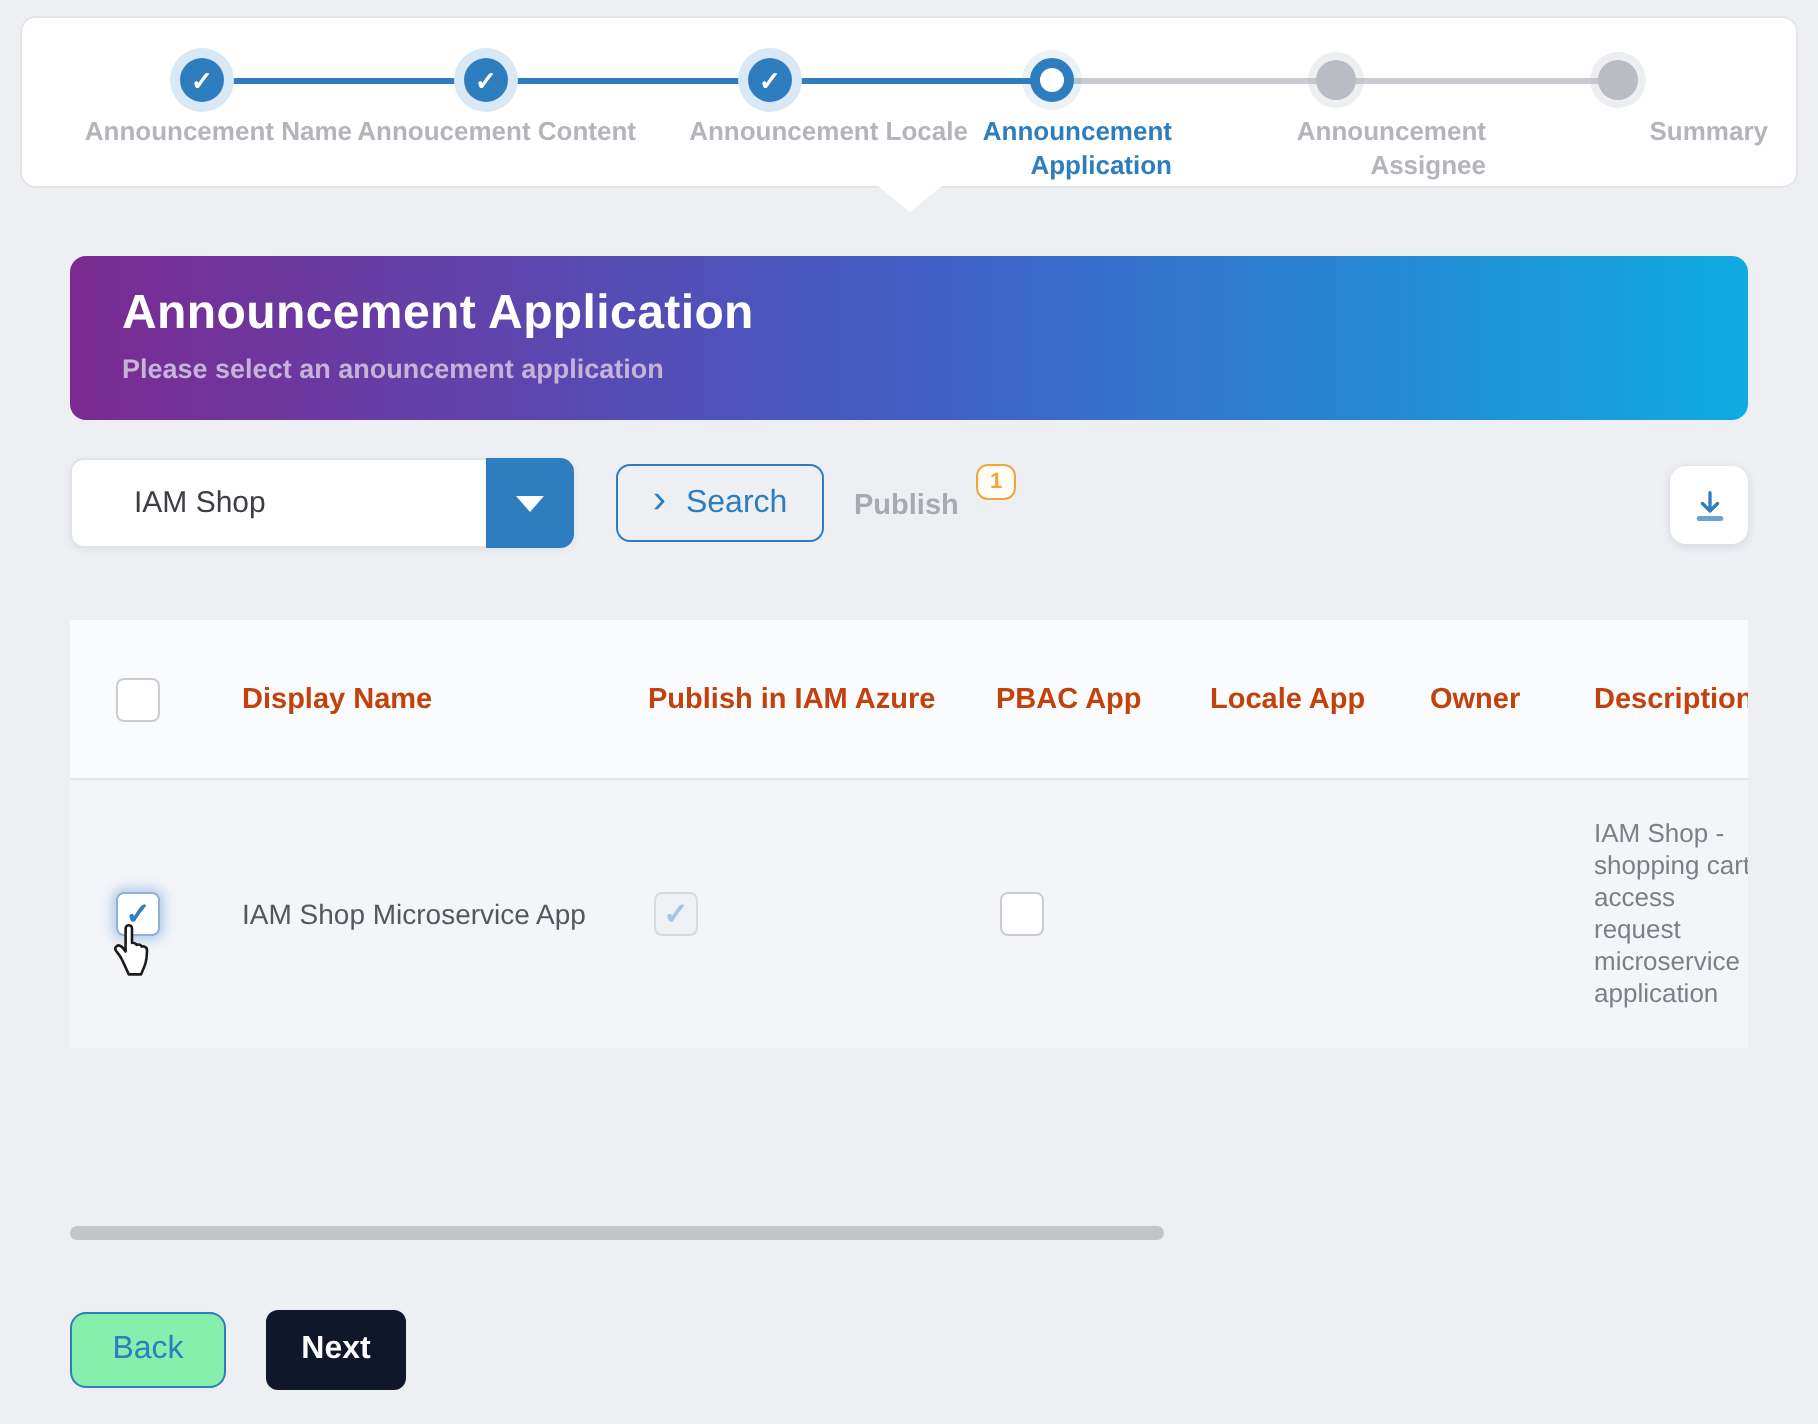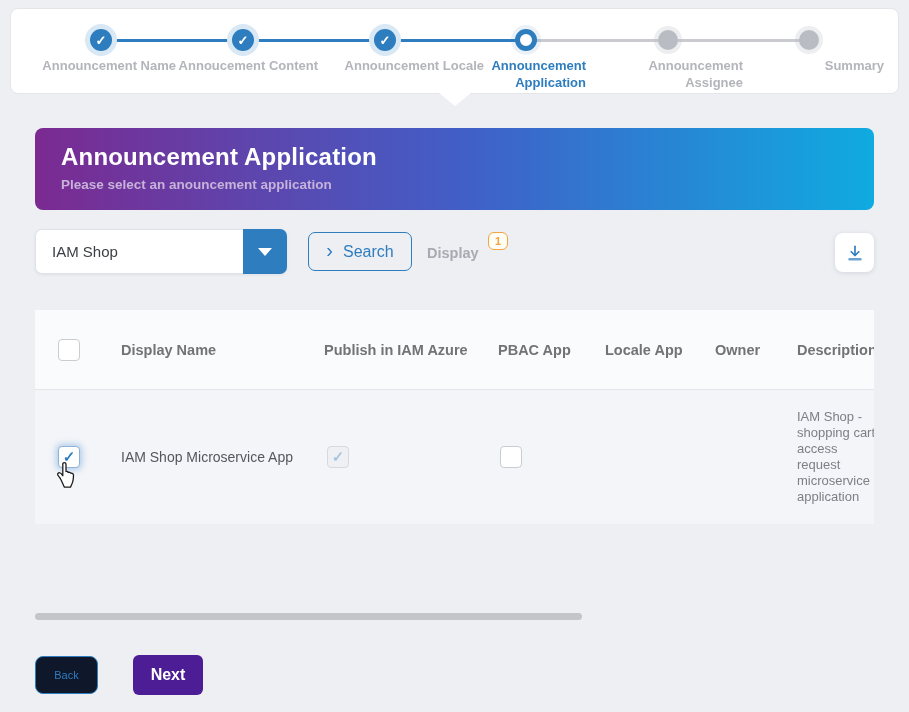--- a/index.html
+++ b/index.html
@@ -27,21 +27,21 @@
   
   .banner{position:absolute;left:35px;top:128px;width:839px;height:82px;border-radius:8px;
     background:linear-gradient(90deg,#7b2a91 0%,#4060c8 52%,#0fabe0 100%);box-sizing:border-box;padding:15px 26px;}
   .banner-title{color:#fff;font-size:24px;font-weight:700;letter-spacing:.2px;}
   .banner-subtitle{color:#c7b2da;font-size:13.5px;font-weight:600;margin-top:6px;}
 
   
   .select{position:absolute;left:35px;top:229px;width:252px;height:45px;background:#fff;
     border:1px solid #dfe2e6;border-radius:7px;box-sizing:border-box;display:flex;align-items:center;
     box-shadow:0 1px 3px rgba(40,60,90,.08);}
-  .select-value{flex:1;padding-left:16px;font-size:15px;color:#3c3e44;}
+  .select-value{flex:1;padding-left:31px;font-size:15px;color:#3c3e44;}
   .select-btn{width:44px;height:45px;margin:-1px -1px -1px 0;background:#2e7dbf;border-radius:0 7px 7px 0;
     display:flex;align-items:center;justify-content:center;}
   .caret{width:0;height:0;border-left:7px solid transparent;border-right:7px solid transparent;
     border-top:8px solid #fff;}
   .search-btn{position:absolute;left:308px;top:232px;width:104px;height:39px;background:transparent;
     border:1px solid #2e7dbf;border-radius:7px;color:#2e7dbf;font-size:16px;font-family:inherit;
     display:flex;align-items:center;justify-content:center;gap:10px;cursor:pointer;}
   .search-btn .chev{font-size:20px;line-height:1;margin-top:-3px;}
   .selected-wrap{position:absolute;left:427px;top:245px;font-size:14.5px;font-weight:700;color:#a8aab1;}
   .badge{position:absolute;left:61px;top:-13px;border:1.5px solid #f2a43f;border-radius:6px;
@@ -49,37 +49,37 @@
   .download-btn{position:absolute;left:835px;top:233px;width:39px;height:39px;background:#fff;border:none;
     border-radius:8px;box-shadow:0 1px 5px rgba(40,60,90,.14);display:flex;align-items:center;
     justify-content:center;cursor:pointer;}
 
   
   .table{position:absolute;left:35px;top:310px;width:839px;height:214px;overflow:hidden;}
   .thead{position:absolute;left:0;top:0;width:920px;height:80px;background:#fafbfc;
     border-bottom:1px solid #e4e6ea;box-sizing:border-box;}
   .trow{position:absolute;left:0;top:80px;width:920px;height:134px;background:#f4f5f8;}
   .cell{position:absolute;top:0;height:100%;display:flex;align-items:center;}
-  .th{font-size:14.5px;font-weight:700;color:#737373;white-space:nowrap;}
+  .th{font-size:14.5px;font-weight:700;color:#c2410c;white-space:nowrap;}
   .td{font-size:14px;color:#55575e;white-space:nowrap;}
   .c0{left:23px;} .c1{left:86px;} .c2{left:289px;} .c3{left:463px;} .c4{left:570px;} .c5{left:680px;} .c6{left:762px;}
   .trow .c2{left:292px;} .trow .c3{left:465px;}
   .desc{font-size:13px;color:#7c7f86;width:80px;white-space:normal;line-height:16px;}
   .checkbox{width:22px;height:22px;border-radius:4px;box-sizing:border-box;display:flex;
     align-items:center;justify-content:center;font-size:15px;font-weight:bold;}
   .checkbox.unchecked{background:#fff;border:1px solid #c9ccd1;color:transparent;}
   .checkbox.checked{background:#fff;border:1px solid #8fb2d6;color:#2e7dbf;
     box-shadow:0 0 6px 2px rgba(120,170,225,.55);}
   .checkbox.checked.disabled{background:#eff0f3;border:1px solid #d7d9dd;color:#a6c5e1;box-shadow:none;}
 
   
   .scrollbar-thumb{position:absolute;left:35px;top:613px;width:547px;height:7px;border-radius:4px;background:#c3c5c9;}
-  .back-btn{position:absolute;left:35px;top:656px;width:63px;height:38px;background:#0f172a;
-    border:1.5px solid #2e7dbf;border-radius:8px;color:#2e7dbf;font-size:11px;font-family:inherit;cursor:pointer;}
-  .next-btn{position:absolute;left:133px;top:655px;width:70px;height:40px;background:#4c1d95;border:none;
+  .back-btn{position:absolute;left:35px;top:656px;width:78px;height:38px;background:#86efac;
+    border:1.5px solid #2e7dbf;border-radius:8px;color:#2e7dbf;font-size:16px;font-family:inherit;cursor:pointer;}
+  .next-btn{position:absolute;left:133px;top:655px;width:70px;height:40px;background:#0f172a;border:none;
     border-radius:6px;color:#fff;font-size:16px;font-weight:600;font-family:inherit;cursor:pointer;}
   .cursor{position:absolute;left:56px;top:460px;pointer-events:none;}
 </style>
 </head>
 <body>
 
 <div id="app">
 
   <div class="stepper-card">
     <div class="step-line blue"></div>
@@ -123,21 +123,21 @@
       <span class="caret"></span>
     </span>
   </div>
 
   <button class="search-btn">
     <span class="chev">›</span>
     <span>Search</span>
   </button>
 
   <div class="selected-wrap">
-    <span>Display</span>
+    <span>Publish</span>
     <span class="badge">1</span>
   </div>
 
   <button class="download-btn">
     <svg width="20" height="20" viewBox="0 0 24 24" fill="none" stroke="#2e7dbf" stroke-width="2" stroke-linecap="round" stroke-linejoin="round">
       <path d="M12 4v10"></path>
         <path d="M7.5 10.5 12 15l4.5-4.5"></path>
         <path d="M5.5 19.5h13" stroke="#6aa4d4" stroke-width="3"></path>
     </svg>
   </button>

